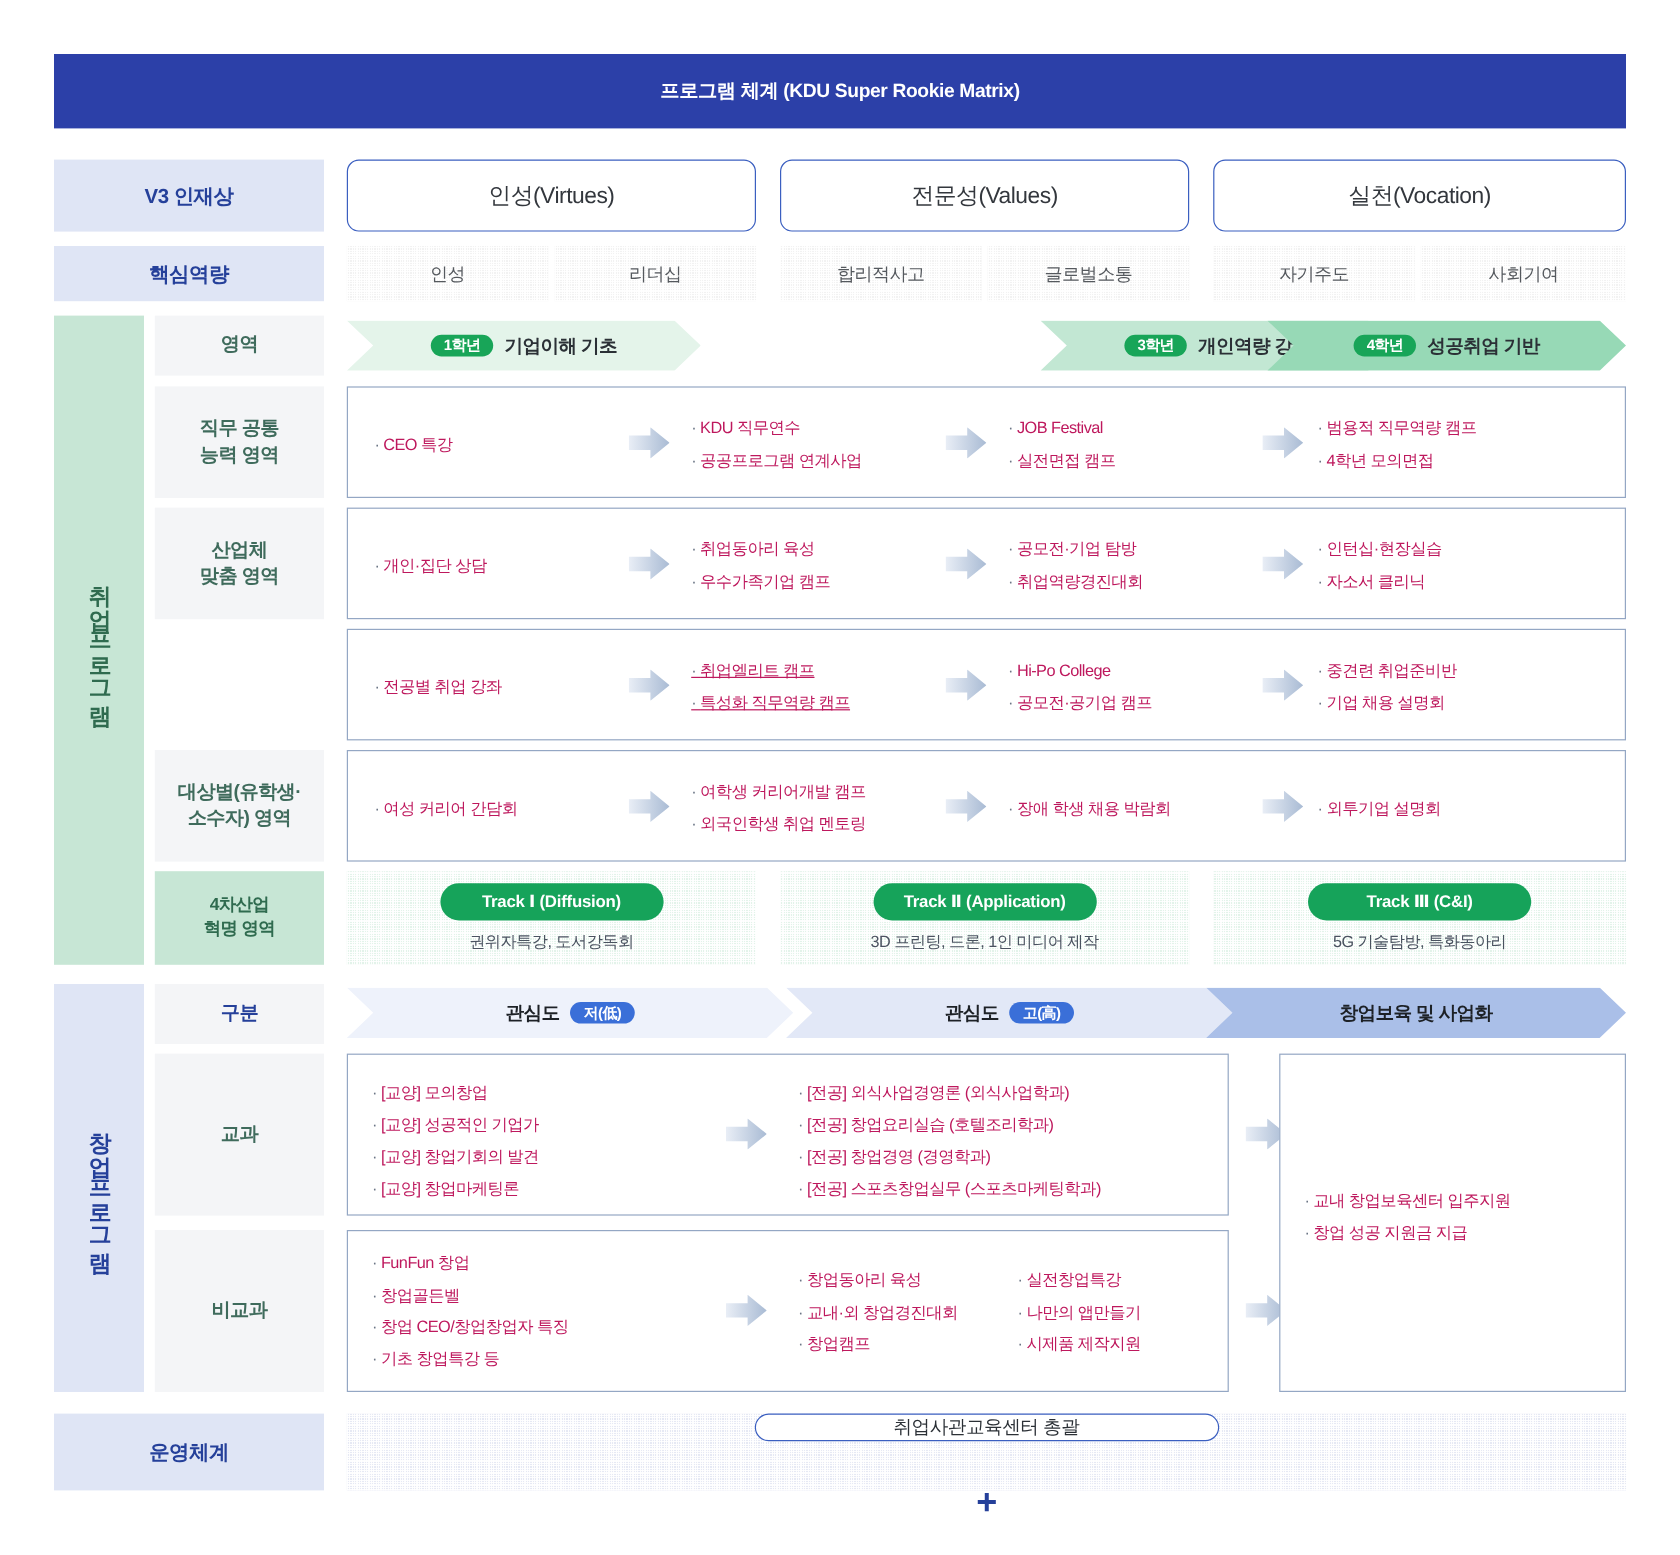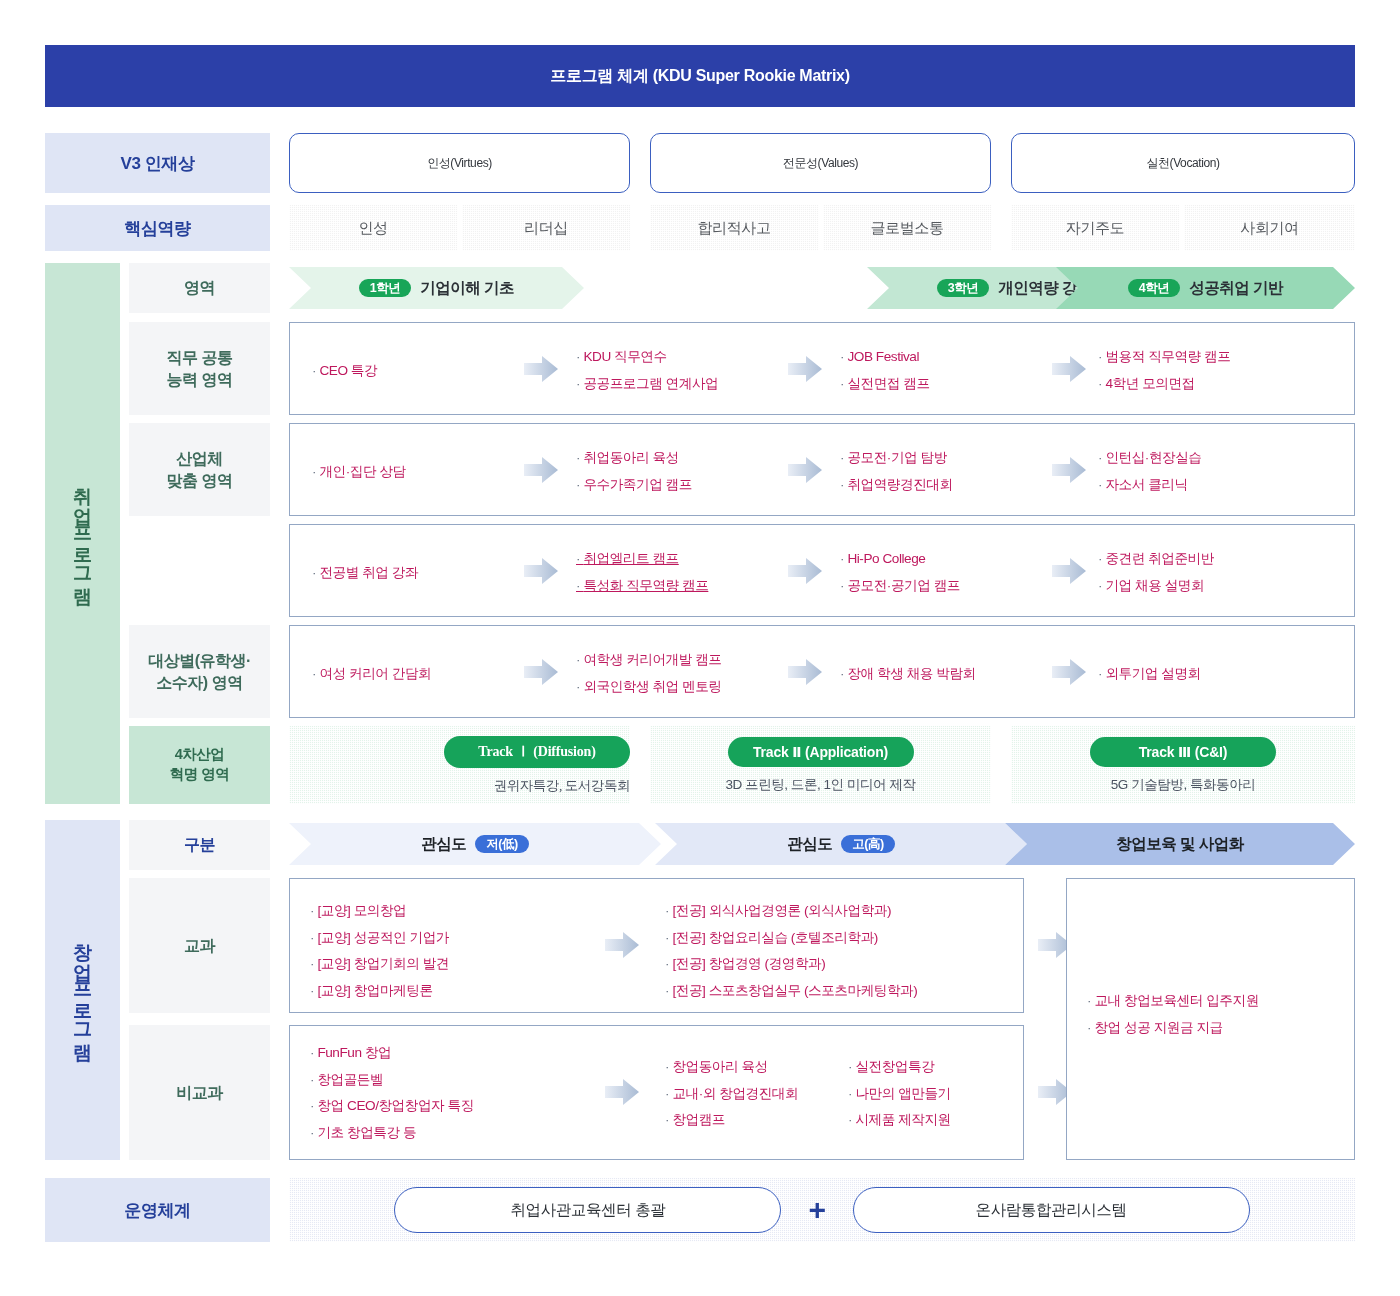--- a/index.html
+++ b/index.html
@@ -42,21 +42,21 @@
   }
   .side-blue{
     background:#dfe5f5;color:#25409a;font-weight:bold;font-size:19px;
     letter-spacing:1px;line-height:1.25;
     writing-mode:vertical-rl;text-orientation:upright;
   }
 
   
   .v3box{
     border:1.6px solid #3b5fc0;border-radius:10px;background:#ffffff;
-    color:#33373d;font-size:12px;letter-spacing:-.4px;
+    color:#33373d;font-size:19px;letter-spacing:-.4px;
   }
 
   
   .hatch{
     background-color:#f2f2f2;
     background-image:repeating-linear-gradient(0deg,
       rgba(255,255,255,.95) 0px, rgba(255,255,255,.95) 1px,
       rgba(0,0,0,0) 1px, rgba(0,0,0,0) 2px),
       repeating-linear-gradient(90deg,
       rgba(255,255,255,.95) 0px, rgba(255,255,255,.95) 1px,
@@ -303,21 +303,21 @@
     <svg width="34" height="26" viewBox="0 0 34 26">
         <path d="M0 7 H18 V0 L34 13 L18 26 V19 H0 Z" fill="url(#ga1)"></path>
       </svg>
   </div>
 
   <div class="abs lbl-green ctr" style="left:129px;top:726px;width:141px;height:78px;">
     <span>4차산업<br>혁명 영역</span>
   </div>
 
   <div class="abs hatch hatch-green" style="left:289px;top:726px;width:341px;height:78px;">
-    <div style="display:flex;flex-direction:column;align-items:flex-end;justify-content:center;height:100%;font-family:Liberation Serif, serif;">
+    <div style="display:flex;flex-direction:column;align-items:center;justify-content:center;height:100%;">
       <div class="trackpill">Track Ⅰ (Diffusion)</div>
       <div class="tracksub">권위자특강, 도서강독회</div>
     </div>
   </div>
   <div class="abs hatch hatch-green" style="left:650px;top:726px;width:341px;height:78px;">
     <div style="display:flex;flex-direction:column;align-items:center;justify-content:center;height:100%;">
       <div class="trackpill">Track Ⅱ (Application)</div>
       <div class="tracksub">3D 프린팅, 드론, 1인 미디어 제작</div>
     </div>
   </div>
@@ -400,20 +400,20 @@
 
   <div class="abs cbox" style="left:1066px;top:878px;width:289px;height:282px;"></div>
   <div class="abs blist" style="left:1087px;top:988px;">
     <div>교내 창업보육센터 입주지원</div>
     <div>창업 성공 지원금 지급</div>
   </div>
 
   <div class="abs lbl-blue ctr" style="left:45px;top:1178px;width:225px;height:64px;">운영체계</div>
 
   <div class="abs hatch hatch-blue" style="left:289px;top:1178px;width:1066px;height:64px;">
-    <div style="display:flex;align-items:center;justify-content:center;height:100%;gap:27px;">
+    <div style="display:flex;align-items:center;height:100%;gap:37px;flex-direction:column;">
       <div class="footpill ctr" style="width:385px;height:44px;">취업사관교육센터 총괄</div>
       <div class="plus">+</div>
       <div class="footpill ctr" style="width:395px;height:44px;">온사람통합관리시스템</div>
     </div>
   </div>
 
 </div>
 
 </body></html>

